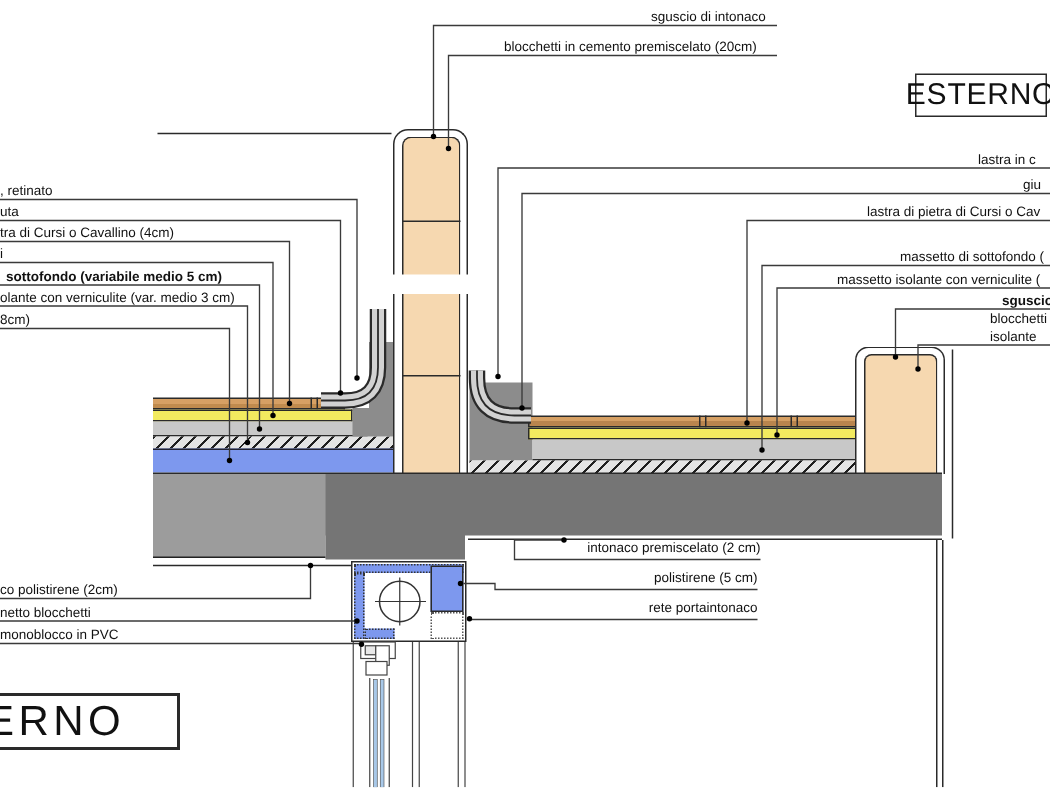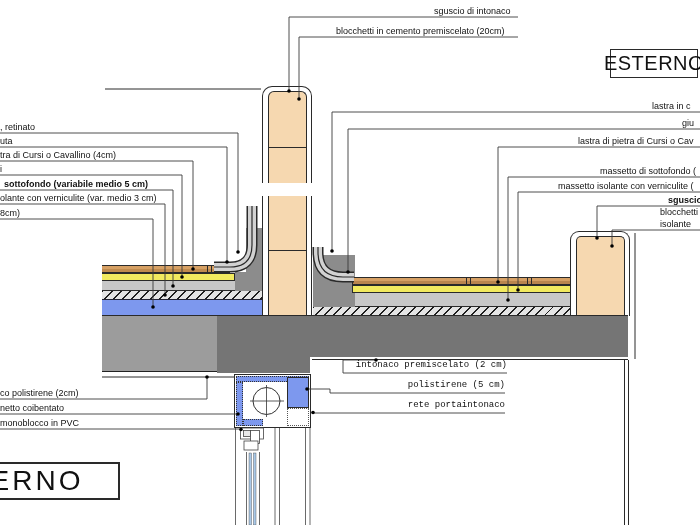--- a/index.html
+++ b/index.html
@@ -1,19 +1,19 @@
 <!DOCTYPE html>
 <html style="--peach: #f6d8b0; --stone-tan-light: #d6a064; --stone-tan-dark: #c08b4e; --stone-brown: #b9854e; --yellow: #f2ea5f; --light-gray: #c8c8c8; --mid-gray: #8c8c8c; --slab-light: #9c9c9c; --slab-dark: #757575; --blue: #7d98ee; --glass-blue: #a8c8e8; --line: #2a2a2a;"><head>
 <meta charset="utf-8">
 <style>
   html,body{margin:0;padding:0;background:#fff;}
   #stage{position:relative;width:700px;height:525px;overflow:hidden;background:#fff;
          font-family:"Liberation Sans",sans-serif;}
   .lbl{position:absolute;font-size:9px;line-height:12px;white-space:pre;color:#111;}
-  .lbl.r{text-align:right;font-family:Liberation Mono, monospace;}
+  .lbl.r{text-align:right;}
   .tbox{position:absolute;border:1.5px solid #2a2a2a;background:#fff;color:#111;
         display:flex;align-items:center;justify-content:center;}
   .layer{position:absolute;box-sizing:border-box;}
   .hatch{background:repeating-linear-gradient(135deg,#1f1f1f 0 1.4px,#e4e4e4 1.4px 6.5px);}
   .joint{position:absolute;background:#2a2a2a;width:1px;}
   svg{position:absolute;left:0;top:0;pointer-events:none;}
 </style>
 </head>
 <body>
 
@@ -186,21 +186,21 @@
   <div class="lbl" style="left:558px;top:180px;">massetto isolante con verniculite (</div>
   <div class="lbl" style="left:668px;top:194px;font-weight:bold;">sguscio</div>
   <div class="lbl" style="left:660px;top:206px;">blocchetti</div>
   <div class="lbl" style="left:660px;top:218px;">isolante</div>
 
   <div class="lbl r" style="right:193px;top:359px;">intonaco premiscelato (2 cm)</div>
   <div class="lbl r" style="right:195px;top:379px;">polistirene (5 cm)</div>
   <div class="lbl r" style="right:195px;top:399px;">rete portaintonaco</div>
 
   <div class="lbl" style="left:0;top:387px;">co polistirene (2cm)</div>
-  <div class="lbl" style="left:0;top:402px;">netto coibentato</div>
+  <div class="lbl" style="left:0;top:402px;">netto blocchetti</div>
   <div class="lbl" style="left:0;top:417px;">monoblocco in PVC</div>
 
   <div class="tbox" style="left:610px;top:49px;width:86px;height:27px;font-size:20px;letter-spacing:0.5px;">
     <span>ESTERNO</span>
   </div>
   <div class="tbox" style="left:-100px;top:462px;width:216px;height:34px;font-size:28px;letter-spacing:3px;border-width:2px;">
     <span>INTERNO</span>
   </div>
 
 </div>

